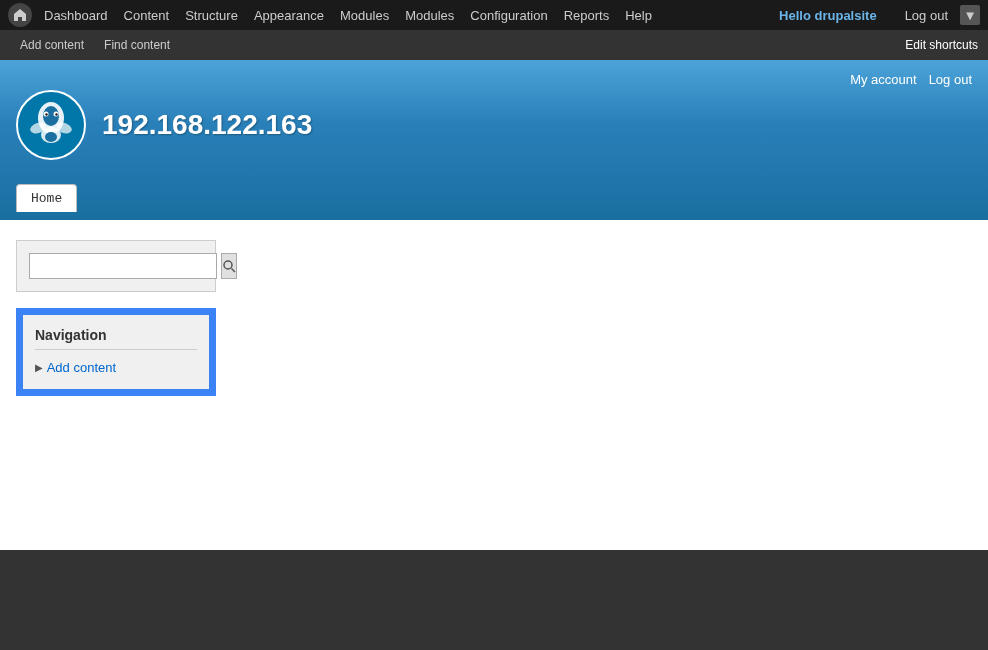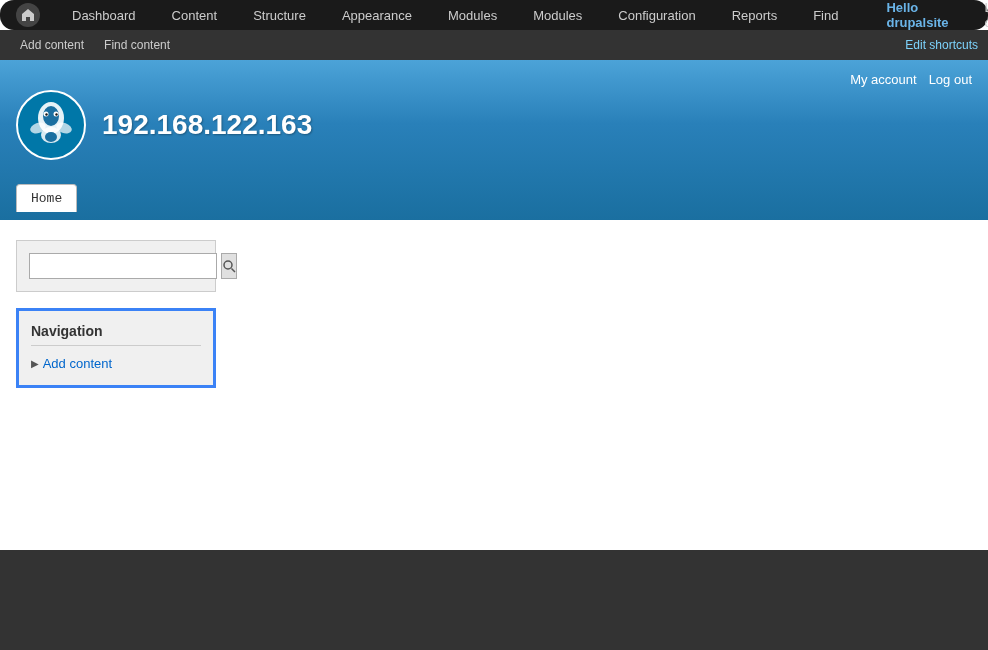--- a/index.html
+++ b/index.html
@@ -5,23 +5,22 @@
     * { margin: 0; padding: 0; box-sizing: border-box; }
     body { font-family: Arial, sans-serif; font-size: 13px; background: #fff; }
 
     
     #admin-bar {
       background: #1a1a1a;
       color: #ccc;
       height: 30px;
       display: flex;
       align-items: center;
-      padding: 0 16px;
-      gap: 20px;
-      border-radius: 14px;
+      padding: 0 8px;
+      gap: 0;
     }
     .admin-bar-home {
       background: #444;
       border-radius: 50%;
       width: 24px; height: 24px;
       display: flex; align-items: center; justify-content: center;
       margin-right: 4px;
       cursor: pointer;
       flex-shrink: 0;
     }
@@ -29,21 +28,21 @@
       color: #ccc;
       text-decoration: none;
       padding: 0 8px;
       height: 30px;
       display: flex;
       align-items: center;
       font-size: 13px;
       cursor: pointer;
     }
     .admin-nav-spacer { flex: 1; }
-    .admin-hello { color: #ccc; font-size: 13px; margin-right: 8px; }
+    .admin-hello { color: #ccc; font-size: 13px; margin-right: 20px; }
     .admin-hello span { color: #6ab4e8; font-weight: bold; }
     .admin-dropdown-btn {
       background: #555;
       border: none;
       color: #ccc;
       width: 20px; height: 20px;
       cursor: pointer;
       display: flex; align-items: center; justify-content: center;
       border-radius: 2px;
       margin-left: 4px;
@@ -62,21 +61,21 @@
       text-decoration: none;
       padding: 0 10px;
       font-size: 12px;
       height: 30px;
       display: flex;
       align-items: center;
       cursor: pointer;
     }
     .shortcuts-spacer { flex: 1; }
     .edit-shortcuts-link {
-      color: #7dd3fc;
+      color: #ffffff;
       font-size: 12px;
       text-decoration: none;
       cursor: pointer;
     }
 
     
     #site-header {
       background: linear-gradient(180deg, #4ca3d8 0%, #2980b9 40%, #1a6fa0 100%);
       padding: 10px 16px 0 16px;
       min-height: 160px;
@@ -173,21 +172,21 @@
     .search-btn {
       background: #e0e0e0;
       border: 1px solid #aaa;
       width: 26px; height: 26px;
       cursor: pointer;
       display: flex; align-items: center; justify-content: center;
       font-size: 14px;
     }
     .nav-block {
       background: #f0f0f0;
-      border: 3px solid #3b82f6;
+      border: 7px solid #3b82f6;
       padding: 12px;
     }
     .nav-block-title {
       font-size: 14px;
       font-weight: bold;
       color: #333;
       padding-bottom: 6px;
       margin-bottom: 8px;
       border-bottom: 1px solid #ccc;
     }
@@ -253,21 +252,21 @@
     </svg>
   </div>
   <a class="admin-nav-item">Dashboard</a>
   <a class="admin-nav-item">Content</a>
   <a class="admin-nav-item">Structure</a>
   <a class="admin-nav-item">Appearance</a>
   <a class="admin-nav-item">Modules</a>
   <a class="admin-nav-item">Modules</a>
   <a class="admin-nav-item">Configuration</a>
   <a class="admin-nav-item">Reports</a>
-  <a class="admin-nav-item">Find</a>
+  <a class="admin-nav-item">Help</a>
   <div class="admin-nav-spacer"></div>
   <span class="admin-hello">
     <span>Hello </span><span style="color:#6ab4e8;font-weight:bold">drupalsite</span>
   </span>
   <a class="admin-nav-item">Log out</a>
   <button class="admin-dropdown-btn">▼</button>
 </div>
 
 <div id="shortcuts-bar">
   <a class="shortcut-link">Add content</a>

